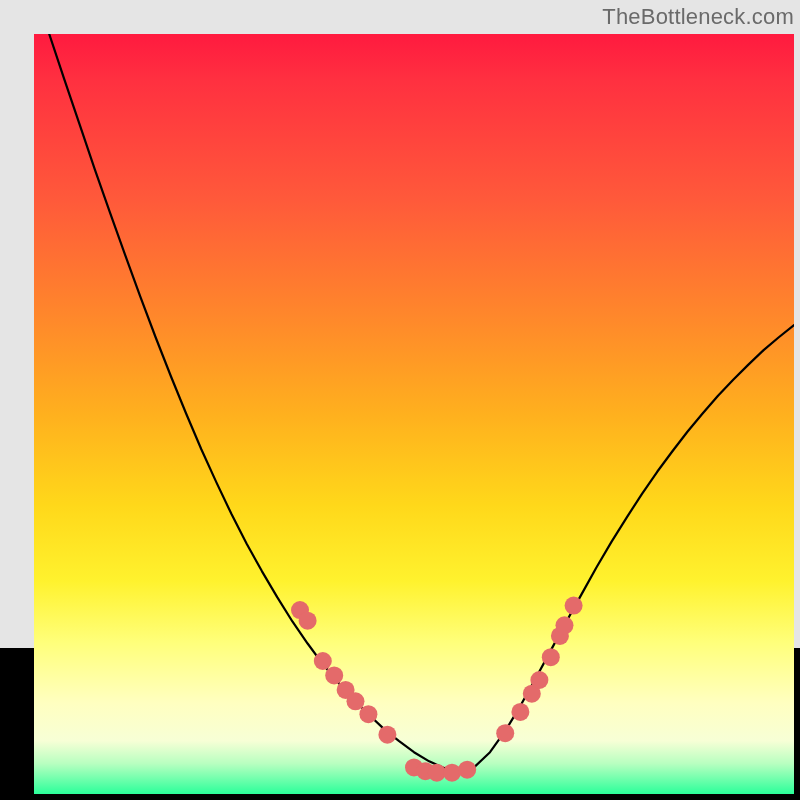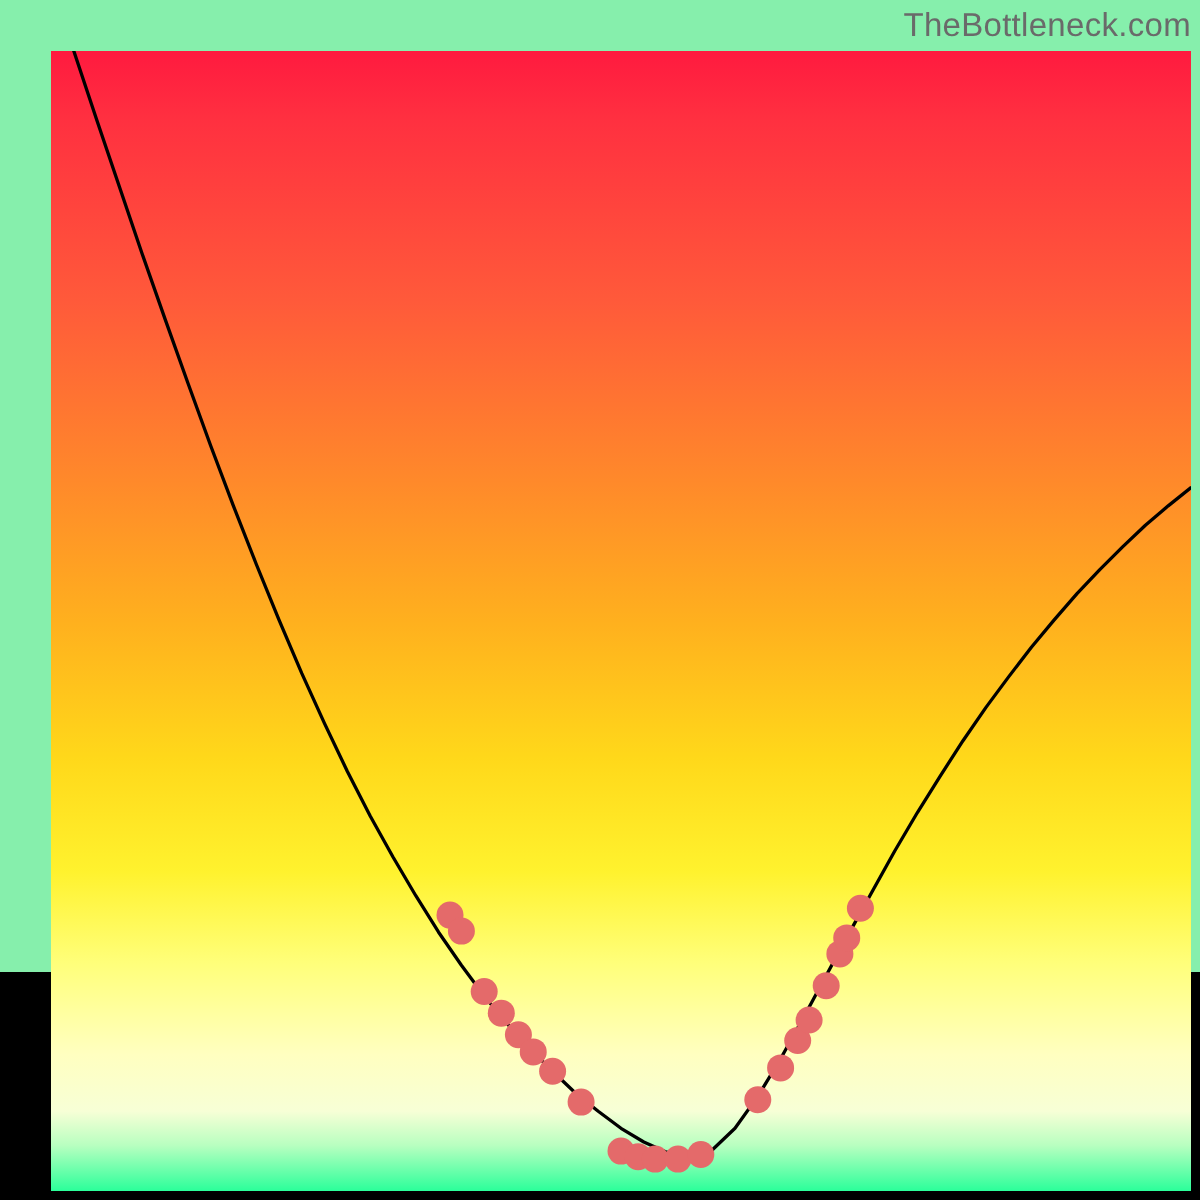--- a/index.html
+++ b/index.html
@@ -8,21 +8,21 @@
     width: 800px;
     height: 800px;
     overflow: hidden;
     background: #000;
     font-family: Arial, Helvetica, sans-serif;
   }
   .frame {
     position: relative;
     width: 800px;
     height: 648px;
-    background: #86efac;
+    background: #e5e5e5;
   }
   .plot {
     position: absolute;
     left: 34px;
     top: 34px;
     width: 760px;
     height: 760px;
     
     background: linear-gradient(to bottom,
       #ff1a3f 0%,

